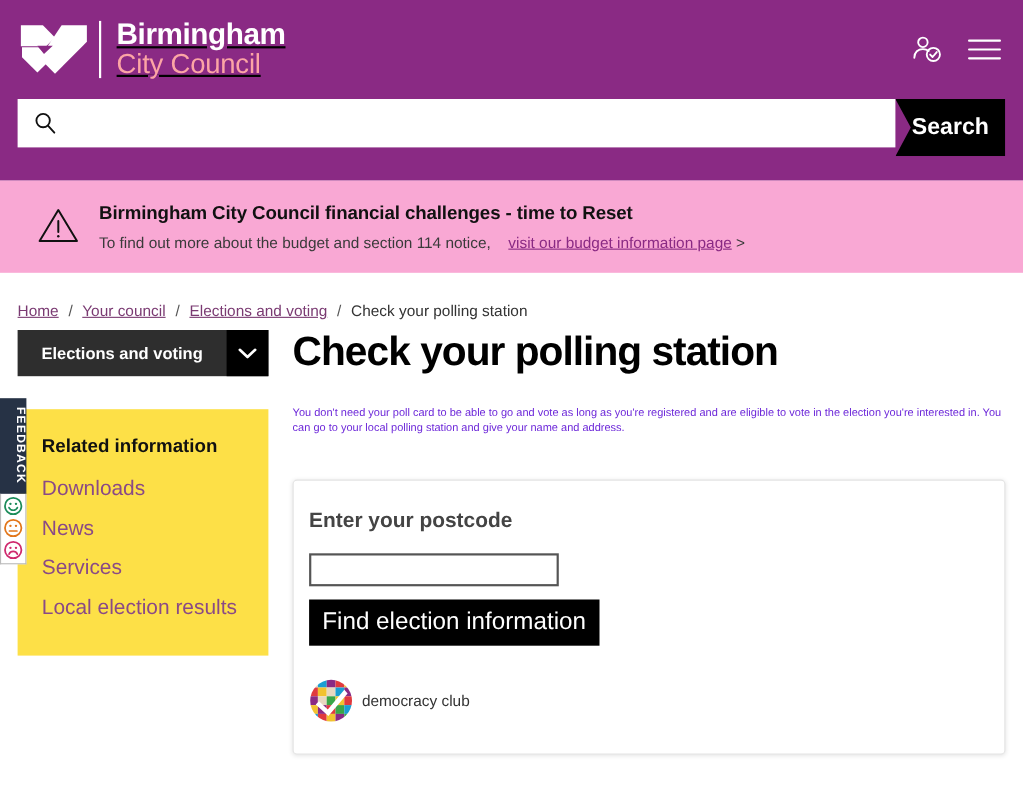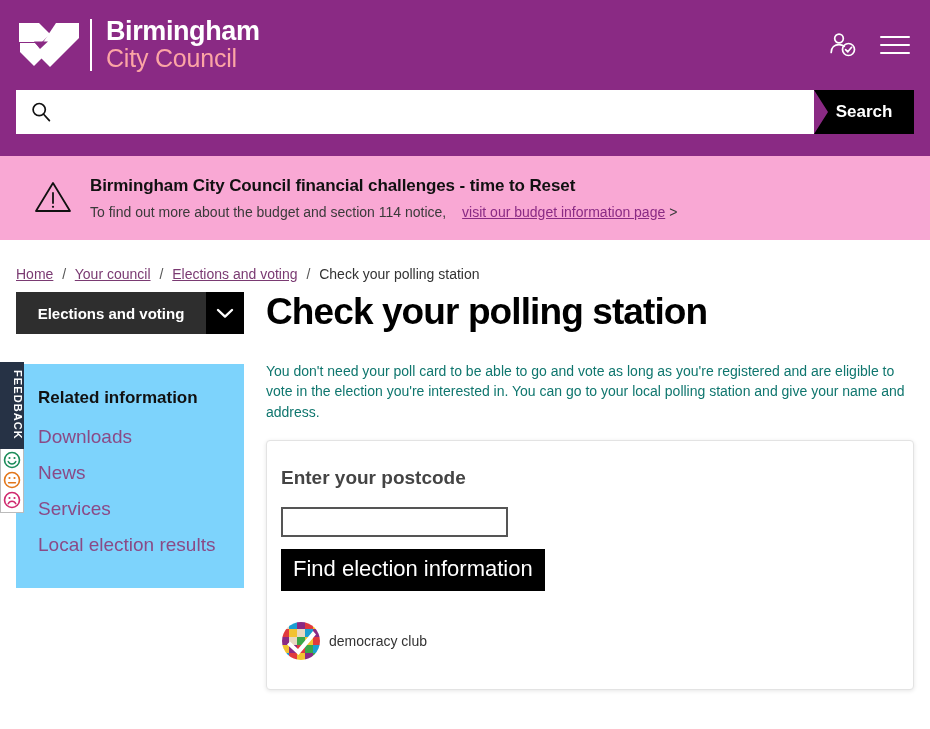--- a/index.html
+++ b/index.html
@@ -17,21 +17,21 @@
   
   .header {
     background: #8a2a84;
     height: 90px;
     display: flex;
     align-items: center;
     justify-content: space-between;
     padding: 0 14px 0 16px;
     position: relative;
   }
-  .brand { display: flex; align-items: center; gap: 0; }
+  .brand { display: flex; align-items: center; gap: 0; text-decoration: underline; }
   .brand-mark { width: 68px; height: 52px; flex: 0 0 68px; }
   .brand-divider {
     width: 2px; height: 52px; background: #ffffff;
     margin: 0 14px 0 6px;
   }
   .brand-text { display: flex; flex-direction: column; justify-content: center; }
   .brand-line1 {
     color: #fff; font-size: 27px; font-weight: bold; line-height: 1.05;
     letter-spacing: -0.4px;
   }
@@ -63,22 +63,22 @@
     align-items: center;
     padding-left: 14px;
     position: relative;
   }
   .search-input {
     border: none; outline: none; flex: 1; height: 40px;
     font-size: 16px; font-family: "Liberation Sans", sans-serif;
     color: #222; padding-left: 10px; background: transparent;
   }
   .search-btn {
-    width: 100px; height: 44px; background: #000000; color: #ffffff;
-    border: none; font-size: 17px; font-weight: 600; cursor: pointer;
+    width: 100px; height: 52px; background: #000000; color: #ffffff;
+    border: none; font-size: 21px; font-weight: 600; cursor: pointer;
     font-family: "Liberation Sans", sans-serif;
     position: relative;
     clip-path: polygon(0% 0%, 100% 0%, 100% 100%, 0% 100%, 14px 50%);
     padding-left: 6px;
   }
 
   
   .alert {
     background: #f9a8d4;
     padding: 18px 16px 20px 16px;
@@ -123,40 +123,40 @@
   }
   .nav-dropdown-label {
     flex: 1; display: flex; align-items: center; justify-content: center;
     font-size: 15px; font-weight: 600; padding: 0 10px;
   }
   .nav-dropdown-toggle {
     width: 38px; background: #000; display: flex;
     align-items: center; justify-content: center;
   }
   .related {
-    background: #7dd3fc; margin-top: 30px; padding: 24px 22px 32px 22px;
+    background: #fde047; margin-top: 30px; padding: 24px 22px 32px 22px;
   }
   .related h2 {
     font-size: 17px; font-weight: bold; color: #111; margin: 0 0 18px 0;
   }
   .related ul { list-style: none; margin: 0; padding: 0; }
   .related li { margin-bottom: 14px; }
   .related li:last-child { margin-bottom: 0; }
   .related a {
     color: #8a4a86; text-decoration: none; font-size: 19px;
   }
 
   
   .main { flex: 1; min-width: 0; }
   .page-title {
     font-size: 37px; font-weight: bold; color: #000;
     margin: 0 0 28px 0; letter-spacing: -0.9px; line-height: 1.1;
   }
   .intro {
-    font-size: 14px; color: #0f766e; line-height: 1.46; margin: 0 0 18px 0;
+    font-size: 10px; color: #6d28d9; line-height: 1.46; margin: 0 0 38px 0;
   }
   .panel {
     background: #fff; border: 1px solid #e3e3e3; border-radius: 4px;
     box-shadow: 0 1px 4px rgba(0,0,0,0.10);
     padding: 26px 22px 28px 14px;
   }
   .panel-title {
     font-size: 19px; font-weight: bold; color: #444;
     margin: 0 0 18px 0; padding-left: 0;
   }

